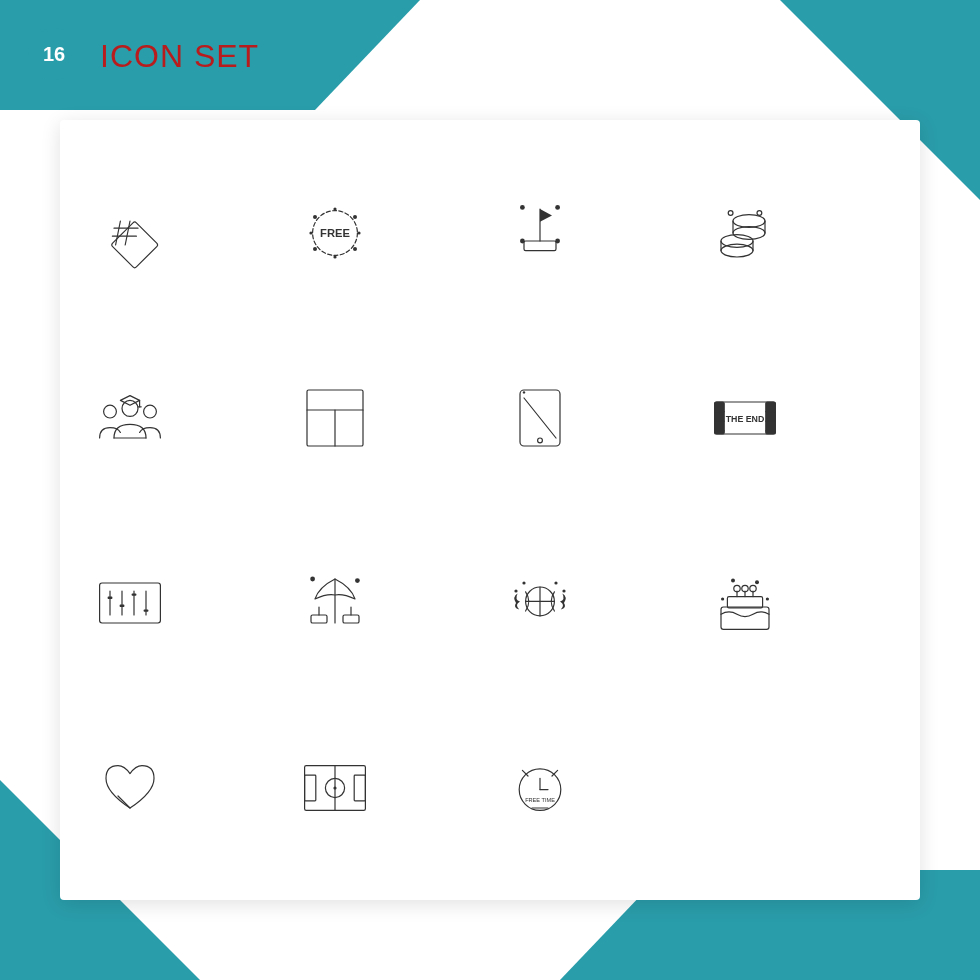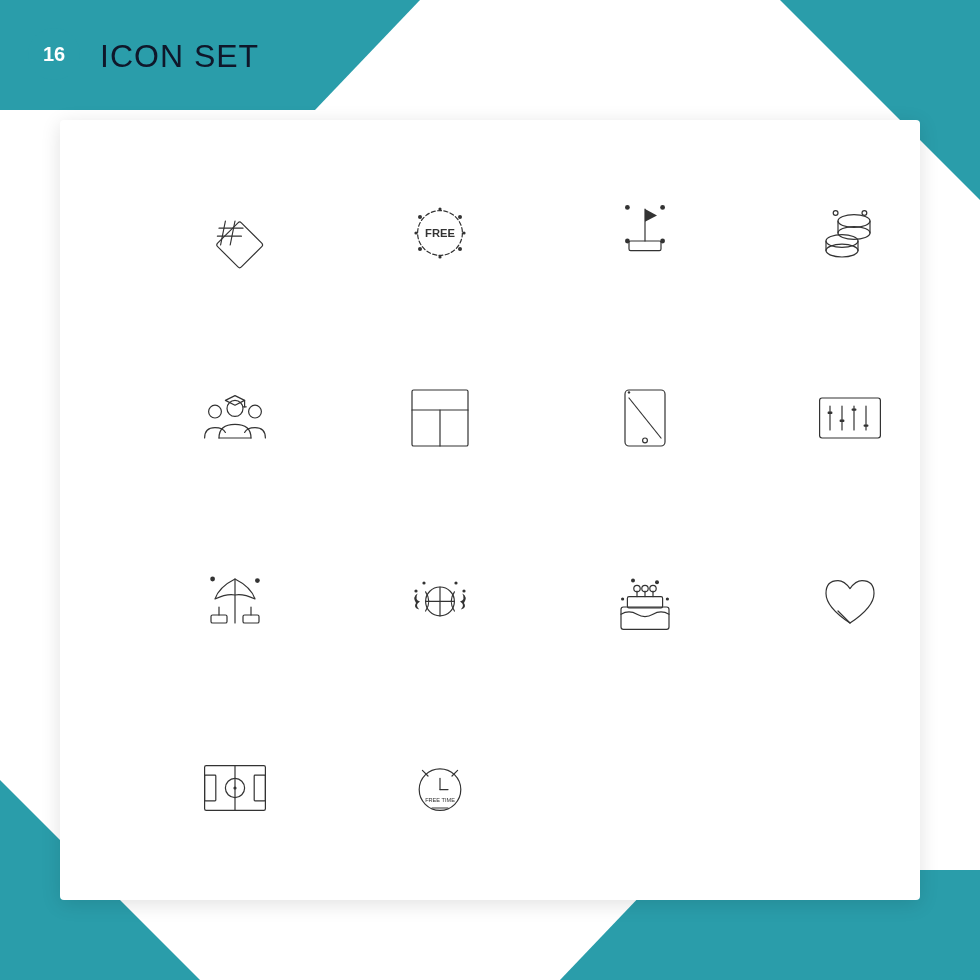--- a/index.html
+++ b/index.html
@@ -57,21 +57,21 @@
       color: white; font-size: 20px; font-weight: bold;
       z-index: 10;
     }
 
     
     .title {
       position: absolute;
       top: 38px; left: 100px;
       font-size: 32px;
       font-weight: 400;
-      color: #0f172a;
+      color: #b91c1c;
       z-index: 10;
       letter-spacing: 1px;
     }
 
     
     .card {
       position: absolute;
       top: 120px; left: 60px;
       width: 860px;
       height: 780px;
@@ -83,21 +83,21 @@
       grid-template-columns: repeat(4, 1fr);
       grid-template-rows: repeat(4, 1fr);
       padding: 30px;
       gap: 20px;
     }
 
     
     .icon-cell {
       display: flex;
       align-items: center;
-      justify-content: flex-end;
+      justify-content: flex-start;
     }
 
     
     svg {
       width: 80px;
       height: 80px;
       fill: none;
       stroke: #333;
       stroke-width: 1.5;
       stroke-linecap: round;
@@ -198,20 +198,34 @@
 
   <div class="icon-cell">
     <svg viewBox="0 0 100 100">
       <rect x="25" y="15" width="50" height="70" rx="5"></rect>
       <line x1="30" y1="25" x2="70" y2="75"></line>
       <circle cx="50" cy="78" r="3"></circle>
       <circle cx="30" cy="18" r="1.5" fill="#333" stroke="none"></circle>
     </svg>
   </div>
 
+  <div class="icon-cell">
+    <svg viewBox="0 0 100 100">
+      <rect x="12" y="30" width="76" height="40" rx="3"></rect>
+      <rect x="12" y="30" width="12" height="40" fill="#333" rx="2"></rect>
+      <rect x="76" y="30" width="12" height="40" fill="#333" rx="2"></rect>
+      <line x1="12" y1="42" x2="24" y2="42"></line>
+      <line x1="12" y1="54" x2="24" y2="54"></line>
+      <line x1="12" y1="66" x2="24" y2="66"></line>
+      <line x1="76" y1="42" x2="88" y2="42"></line>
+      <line x1="76" y1="54" x2="88" y2="54"></line>
+      <line x1="76" y1="66" x2="88" y2="66"></line>
+      <text x="50" y="55" text-anchor="middle" font-size="11" fill="#333" stroke="none" font-family="Arial" font-weight="bold">THE END</text>
+    </svg>
+  </div>
 
   <div class="icon-cell">
     <svg viewBox="0 0 100 100">
       <rect x="12" y="25" width="76" height="50" rx="3"></rect>
       <line x1="25" y1="35" x2="25" y2="65"></line>
       <line x1="40" y1="35" x2="40" y2="65"></line>
       <line x1="55" y1="35" x2="55" y2="65"></line>
       <line x1="70" y1="35" x2="70" y2="65"></line>
       <rect x="22" y="42" width="6" height="3" rx="1" fill="#333" stroke="none"></rect>
       <rect x="37" y="52" width="6" height="3" rx="1" fill="#333" stroke="none"></rect>

